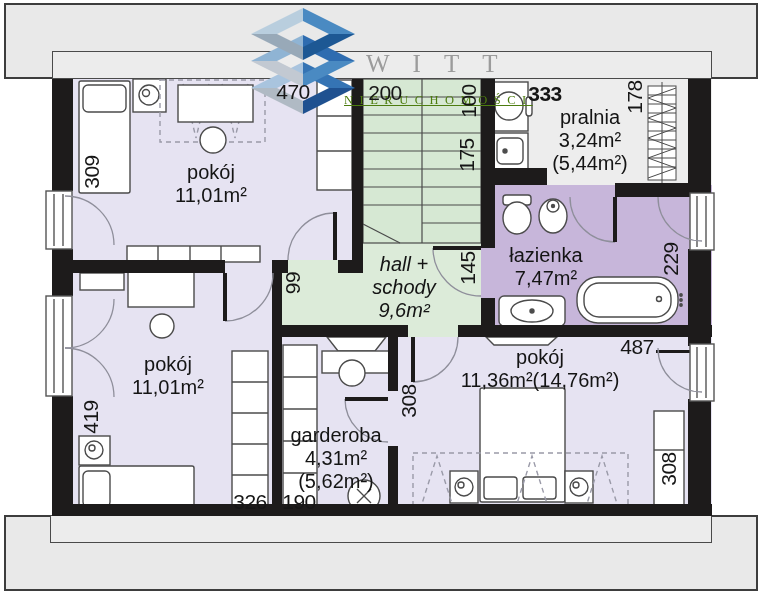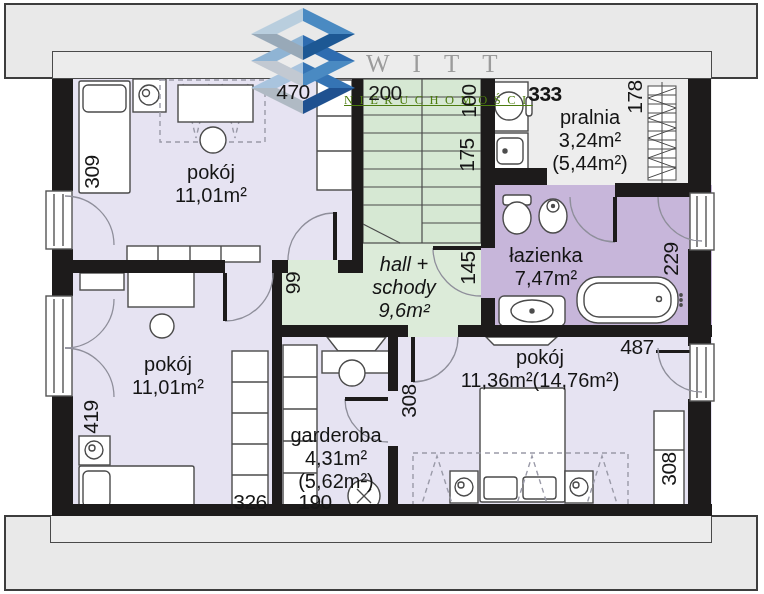--- a/index.html
+++ b/index.html
@@ -293,18 +293,18 @@
   <span class="dim rot" style="left:469px;top:101px;">100</span>
   <span class="dim" style="left:545px;top:94px;font-weight:bold;">333</span>
   <span class="dim rot" style="left:635px;top:97px;">178</span>
   <span class="dim rot" style="left:467px;top:155px;">175</span>
   <span class="dim rot" style="left:92px;top:172px;">309</span>
   <span class="dim rot" style="left:293px;top:283px;">99</span>
   <span class="dim rot" style="left:468px;top:268px;">145</span>
   <span class="dim rot" style="left:671px;top:259px;">229</span>
   <span class="dim rot" style="left:91px;top:417px;">419</span>
   <span class="dim" style="left:250px;top:502px;text-align:right;">326</span>
-  <span class="dim" style="left:315px;top:502px;">190</span>
+  <span class="dim" style="left:299px;top:502px;">190</span>
   <span class="dim rot" style="left:409px;top:401px;">308</span>
   <span class="dim" style="left:637px;top:347px;">487</span>
   <span class="dim rot" style="left:669px;top:469px;">308</span>
 
 </div>
 
 </body></html>

